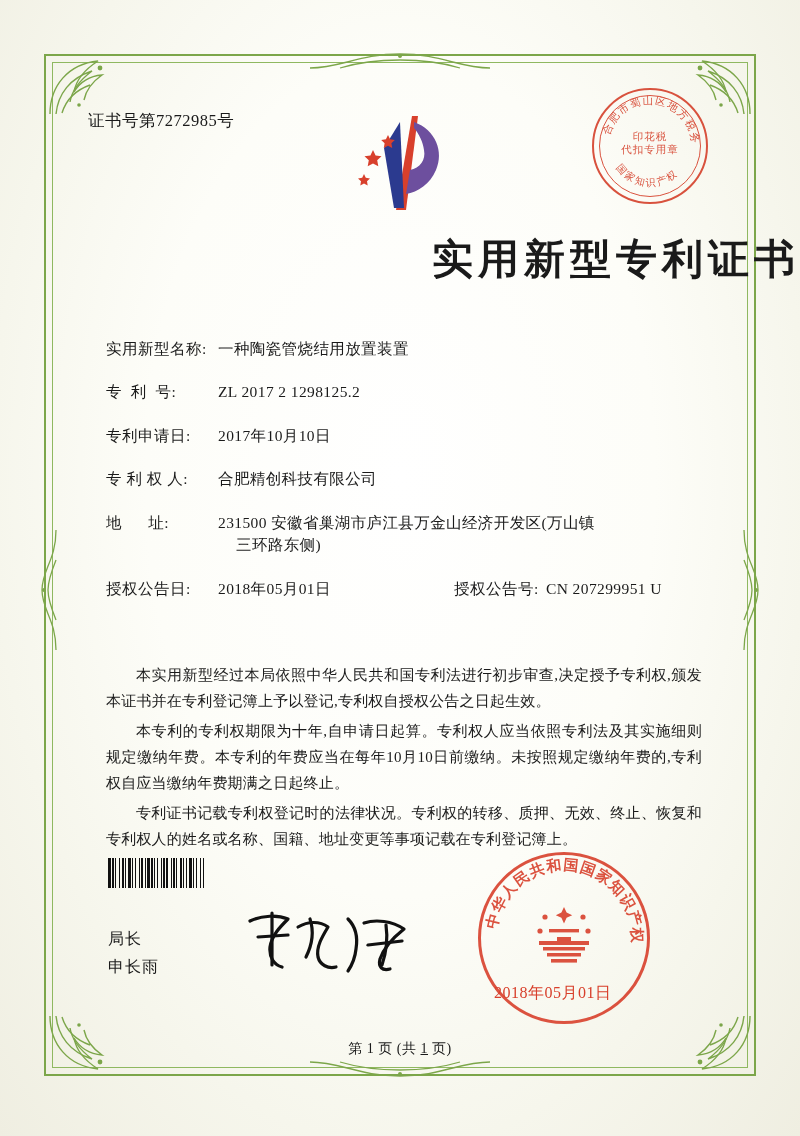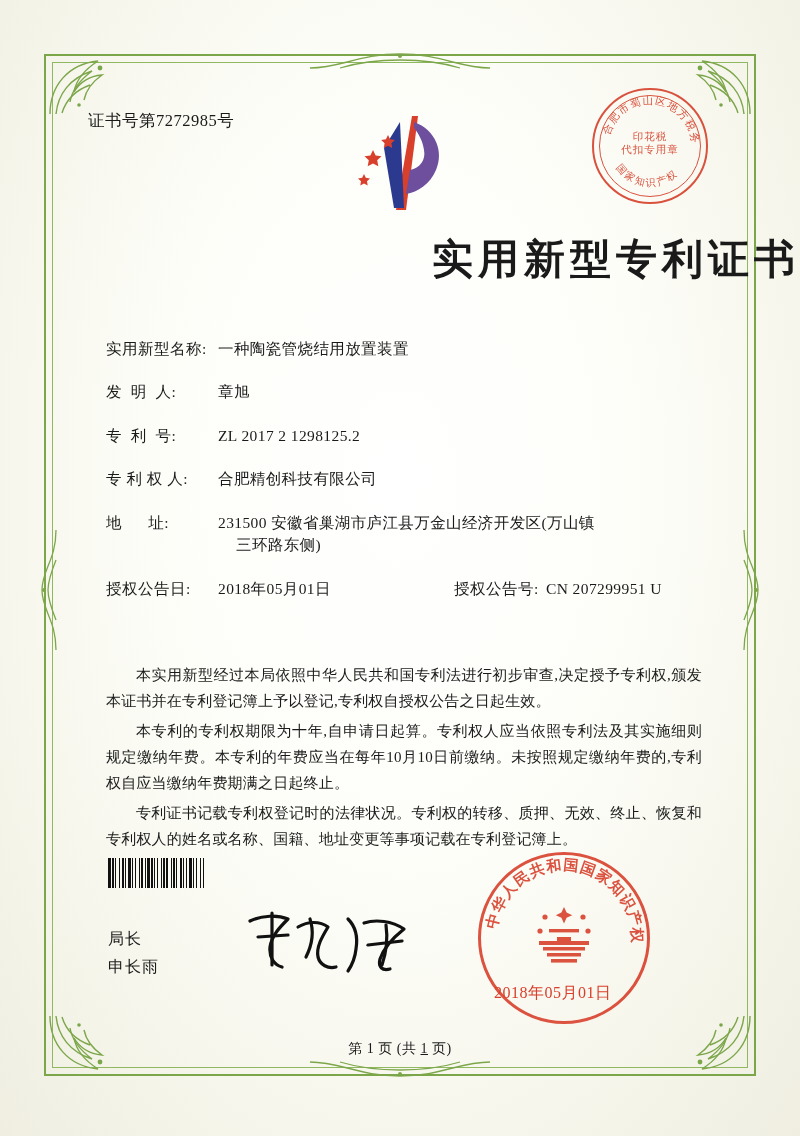--- a/index.html
+++ b/index.html
@@ -378,26 +378,26 @@
   </div>
 
   <div class="title">实用新型专利证书</div>
 
   <div class="fields">
     <div class="field-row">
       <span class="field-label">实用新型名称:</span>
       <span class="field-value">一种陶瓷管烧结用放置装置</span>
     </div>
     <div class="field-row">
-      <span class="field-label">发  明  人:</span>
-      <span class="field-value">章旭</span>
-    </div>
-    <div class="field-row">
       <span class="field-label">专  利  号:</span>
       <span class="field-value">ZL 2017 2 1298125.2</span>
+    </div>
+    <div class="field-row">
+      <span class="field-label">专利申请日:</span>
+      <span class="field-value">2017年10月10日</span>
     </div>
     <div class="field-row">
       <span class="field-label">专 利 权 人:</span>
       <span class="field-value">合肥精创科技有限公司</span>
     </div>
     <div class="field-row">
       <span class="field-label">地      址:</span>
       <span class="field-value">
         <span>231500 安徽省巢湖市庐江县万金山经济开发区(万山镇</span>
         <span class="line2">三环路东侧)</span>

